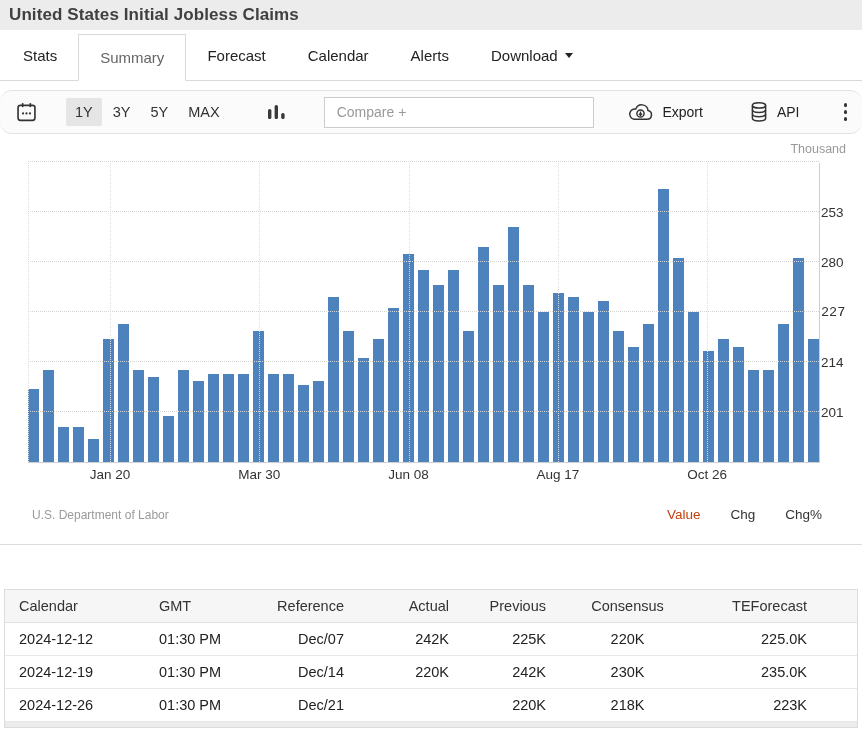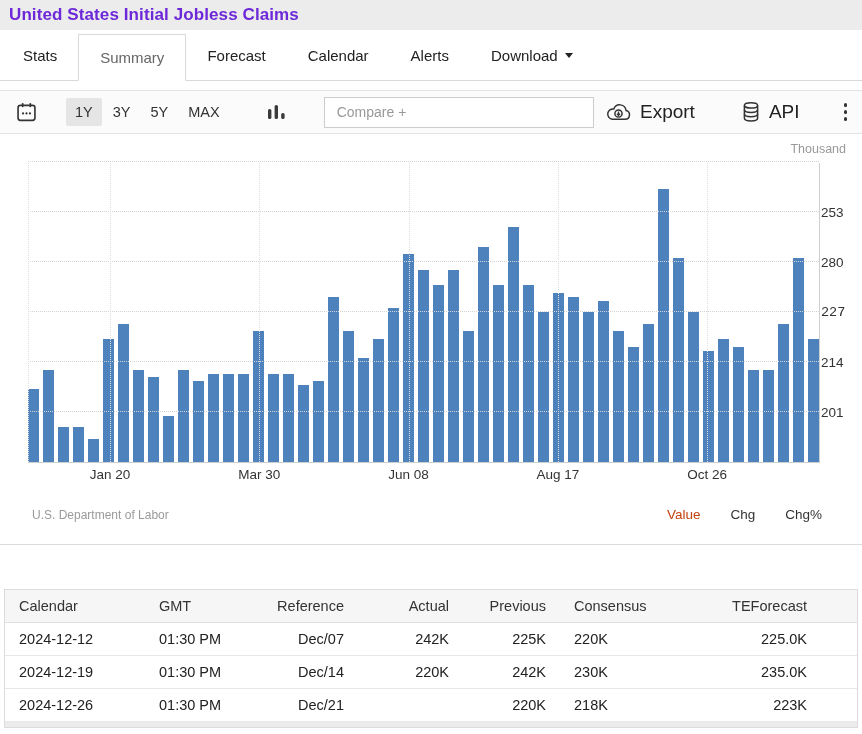--- a/index.html
+++ b/index.html
@@ -1,45 +1,45 @@
 <!DOCTYPE html>
 <html><head>
 <meta charset="utf-8">
 <style>
   * { box-sizing: border-box; margin: 0; padding: 0; }
   html,body { width:862px; height:734px; overflow:hidden; background:#fff;
     font-family:"Liberation Sans", sans-serif; color:#222; }
 
   
   .title-bar { height:30px; background:#ececec; display:flex; align-items:center; padding:0 9px; }
-  .title-bar h1 { font-size:17px; font-weight:bold; color:#6d28d9; letter-spacing:.1px; }
+  .title-bar h1 { font-size:17px; font-weight:bold; color:#404040; letter-spacing:.1px; }
 
   
   .tab-bar { height:51px; background:#fff; border-bottom:1px solid #d9d9d9;
     display:flex; align-items:stretch; padding-left:2px; position:relative; }
   .tab { display:flex; align-items:center; padding:0 21px; font-size:15px; color:#222; cursor:pointer; }
   .tab.active { border:1px solid #d9d9d9; border-bottom:1px solid #fff; margin-top:4px;
     margin-bottom:-1px; color:#666; background:#fff; }
   .caret-down { display:inline-block; width:0; height:0; margin-left:7px;
     border-left:4.5px solid transparent; border-right:4.5px solid transparent; border-top:5px solid #222; }
   .tab-gap { height:9px; background:#fff; }
 
   
   .toolbar { height:44px; background:#fbfbfb; border-top:1px solid #e2e2e2; border-bottom:1px solid #e2e2e2;
-    display:flex; align-items:center; padding:0 15px; font-size:14.5px; color:#333; }
+    display:flex; align-items:center; padding:0 15px; font-size:14.5px; color:#333;border-radius:12px; }
   .icon-btn { display:flex; align-items:center; cursor:pointer; }
   .ranges { display:flex; align-items:center; margin-left:28px; }
   .range-btn { padding:6px 9px; margin-right:2px; font-size:14.5px; color:#333; cursor:pointer; border-radius:2px; }
   .range-btn.active { background:#e5e5e5; }
   .charttype { margin-left:36px; }
   .compare-input { margin-left:38px; width:270px; height:31px; border:1px solid #ccc; background:#fff;
     padding:0 12px; font-size:14px; color:#333; font-family:"Liberation Sans", sans-serif; outline:none; }
   .compare-input::placeholder { color:#999; }
   .toolbar-right { display:flex; align-items:center; margin-left:auto; }
-  .tool-label { margin-left:8px; font-size:19px; color:#222; }
+  .tool-label { margin-left:8px; font-size:14px; color:#222; }
   .export-btn { margin-right:46px; }
   .kebab { margin-left:44px; display:flex; flex-direction:column; cursor:pointer; }
   .kebab i { width:3.5px; height:3.5px; border-radius:50%; background:#333; margin:1.8px 0; }
 
   
   .chart-card { position:relative; height:411px; background:#fff; border-bottom:1px solid #dcdcdc; }
   .unit-label { position:absolute; top:8px; right:16px; font-size:12.5px; color:#999; }
   .plot { position:absolute; left:28px; top:29px; width:792px; height:300px;
     border-right:1px solid #cfcfcf; border-bottom:1px solid #cfcfcf; }
   .gridline { position:absolute; left:0; right:0; height:0; border-top:1px dotted #d4d4d4; }
@@ -58,21 +58,21 @@
   .table-wrap { margin:44px 4px 0; border:1px solid #dcdcdc; }
   table { width:100%; border-collapse:collapse; table-layout:fixed; font-size:14.5px; color:#222; }
   th { background:#f6f6f6; font-weight:normal; color:#333; border-bottom:1px solid #e0e0e0; }
   th, td { padding:8px 14px; white-space:nowrap; overflow:hidden; }
   td { border-bottom:1px solid #e8e8e8; background:#fff; }
   .c0 { width:140px; text-align:left; }
   .c1 { width:118px; text-align:left; }
   .c2 { width:95px;  text-align:right; }
   .c3 { width:105px; text-align:right; }
   .c4 { width:97px;  text-align:right; }
-  .c5 { width:135px; text-align:left; }
+  .c5 { width:135px; text-align:center; }
   .c6 { text-align:right; padding-right:50px; }
   .next-strip { height:5px; background:#ececec; }
 </style>
 </head>
 <body>
 
 <div class="title-bar">
   <h1>United States Initial Jobless Claims</h1>
 </div>
 

